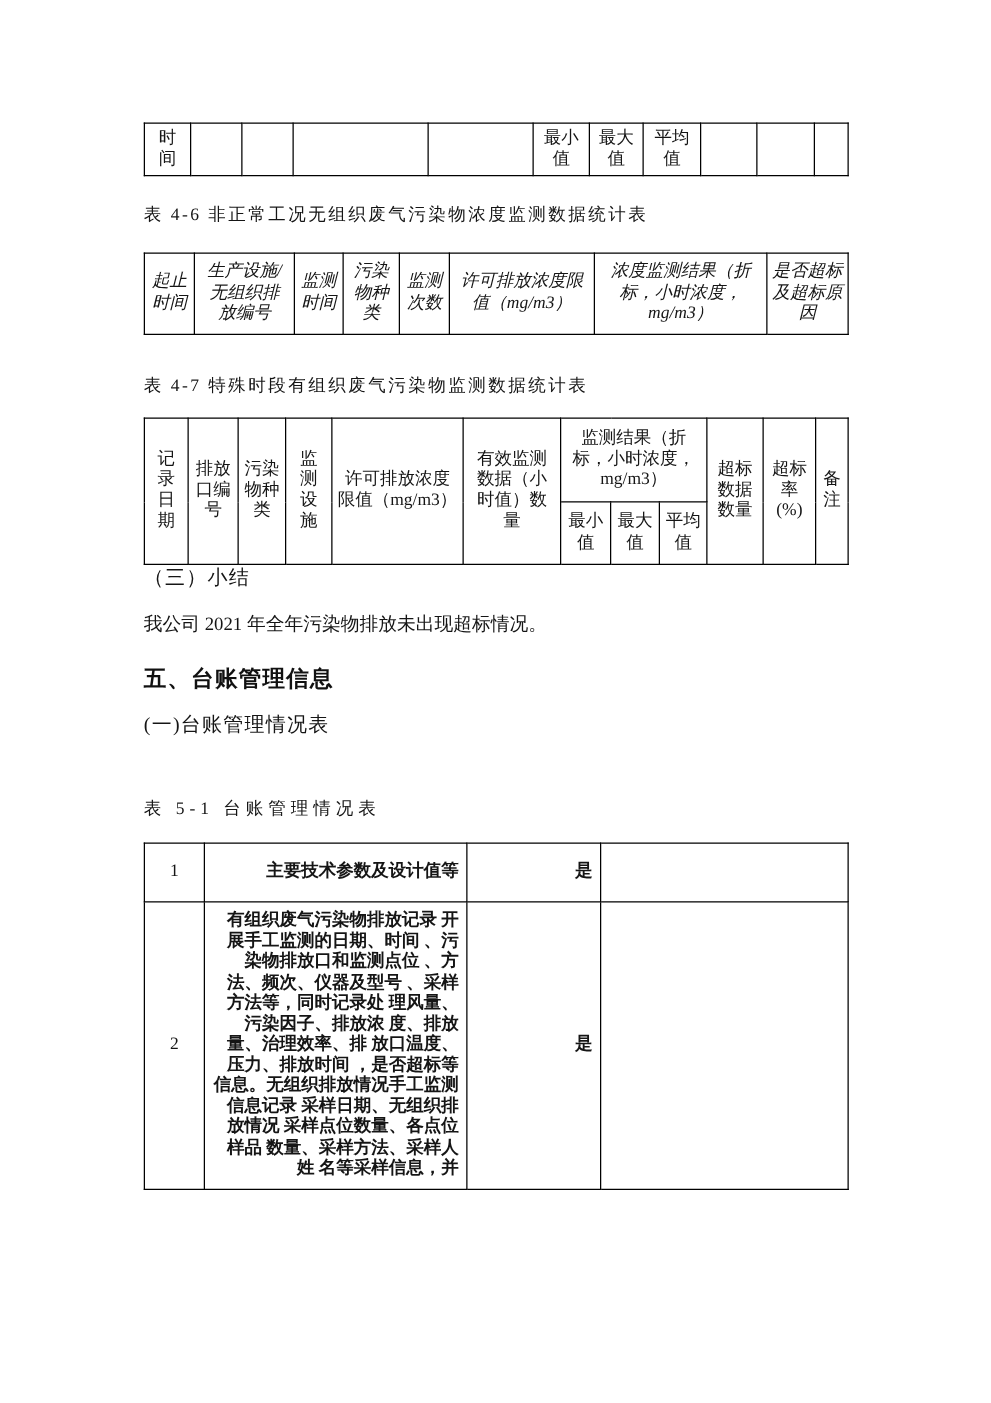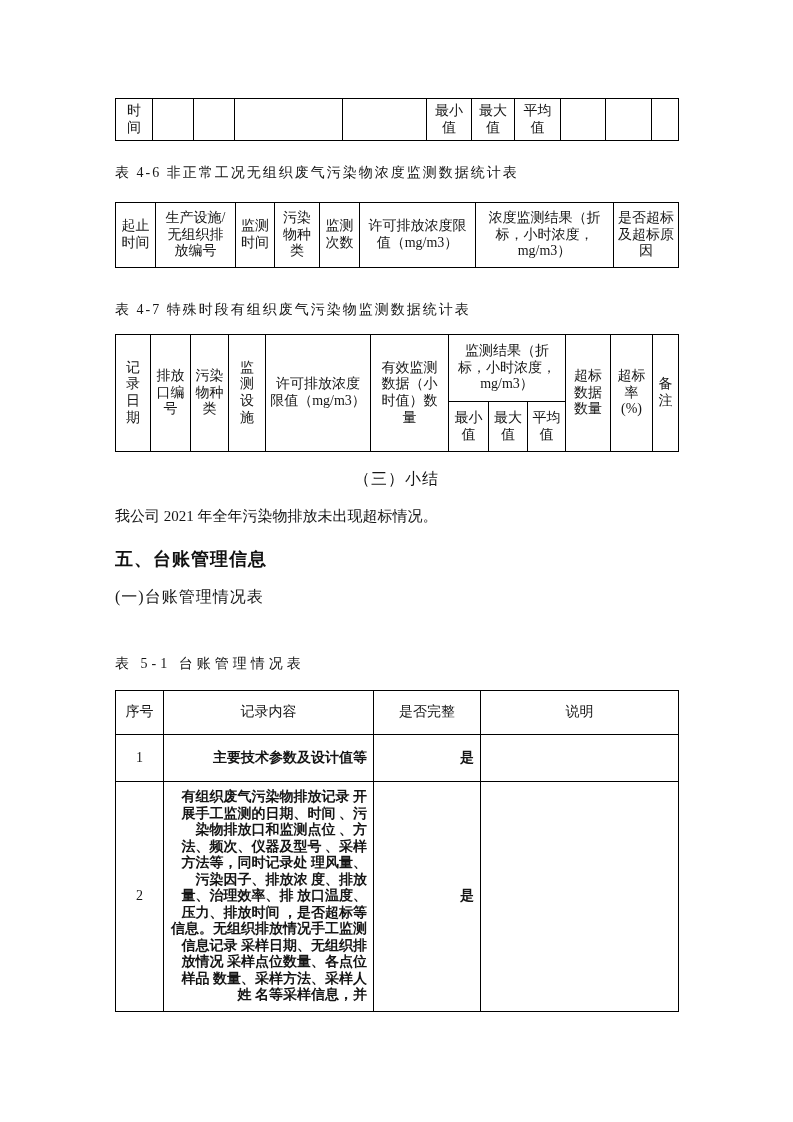--- a/index.html
+++ b/index.html
@@ -32,36 +32,35 @@
   .tbl-title {
     margin: 22px 0 0 0;
     text-align: left;
     font-size: 14px;
     letter-spacing: 2px;
     line-height: 20px;
   }
   .tbl-title.wide-space { letter-spacing: 4px; margin-top: 46px; }
   .frag-table { height: 43px; }
   .t46 tr { height: 65px; }
-  .t46 { margin-top: 19px; }
+  .t46 { margin-top: 19px; font-style: italic; }
   .t47 { margin-top: 14px; }
   .t47 tr.r1 { height: 67px; }
   .t47 tr.r2 { height: 50px; }
   .note-line {
     margin: 21px 0 0 0;
     font-size: 15px;
     line-height: 20px;
   }
   .summary-heading {
-    margin: 16px 0 0 0;
+    margin: 0 0 0 0;
     font-size: 16px;
     font-weight: normal;
     line-height: 22px;
     letter-spacing: 1px;
-    text-align: center;
   }
   .body-text {
     margin: 16px 0 0 0;
     font-size: 15px;
     line-height: 20px;
   }
   .main-heading {
     margin: 21px 0 0 0;
     font-family: "Liberation Sans", "DejaVu Sans", sans-serif;
     font-weight: bold;
@@ -235,26 +234,20 @@
 
   <div class="tbl-title wide-space">表 5-1 台账管理情况表</div>
   <table class="tbl t51">
     <colgroup>
       <col style="width:48px">
         <col style="width:210px">
         <col style="width:107px">
         <col style="width:198px">
     </colgroup>
     <tbody>
-        <tr class="hrow">
-      <td>序号</td>
-      <td>记录内容</td>
-      <td>是否完整</td>
-      <td>说明</td>
-    </tr>
     <tr class="row1">
       <td>1</td>
       <td class="cell-left">主要技术参数及设计值等</td>
       <td class="cell-left">是</td>
       <td></td>
     </tr>
     <tr class="row2">
       <td>2</td>
       <td class="cell-left">有组织废气污染物排放记录 开展手工监测的日期、时间 、污染物排放口和监测点位 、方法、频次、仪器及型号 、采样方法等，同时记录处 理风量、污染因子、排放浓 度、排放量、治理效率、排 放口温度、压力、排放时间 ，是否超标等信息。无组织排放情况手工监测信息记录 采样日期、无组织排放情况 采样点位数量、各点位样品 数量、采样方法、采样人姓 名等采样信息，并</td>
       <td class="cell-left">是</td>

